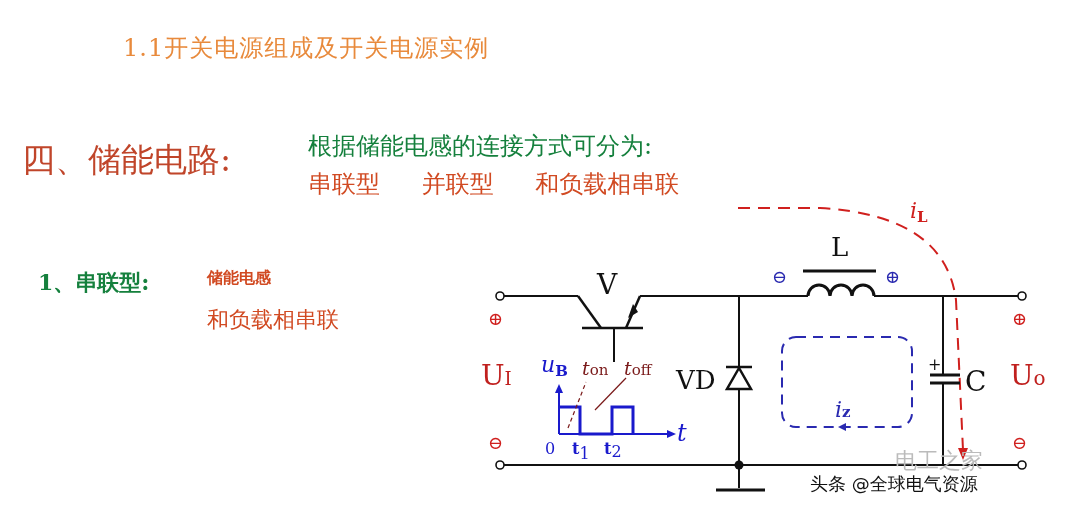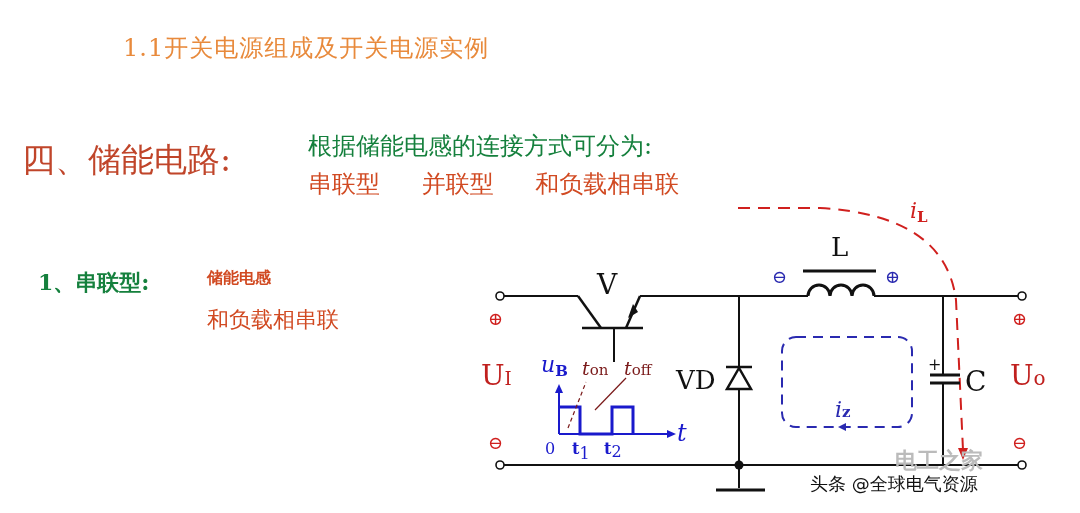--- a/index.html
+++ b/index.html
@@ -12,21 +12,21 @@
     .types { left: 308px; top: 168px; font-size: 24px; color: #d14a22; word-spacing: 0; }
     .types span { margin-right: 34px; }
     .series-head { left: 38px; top: 268px; font-size: 22px; color: #15803d; font-weight: bold; }
     .series-desc1 { left: 207px; top: 268px; font-size: 16px; color: #d14a22; font-weight: bold; }
     .series-desc2 { left: 207px; top: 305px; font-size: 22px; color: #d14a22; font-weight: normal; text-align: center; }
     svg.circuit { position: absolute; left: 0; top: 0; }
     .watermark { left: 810px; top: 472px; font-size: 18px; color: #111;
                  font-family: "DejaVu Sans", "Liberation Sans", sans-serif;
                  text-shadow: 1px 1px 0 #fff, -1px -1px 0 #fff, 1px -1px 0 #fff, -1px 1px 0 #fff; }
     .wm-faint { left: 895px; top: 446px; font-size: 22px; color: #bbb;
-                font-family: "DejaVu Sans", "Liberation Sans", sans-serif; font-weight: bold; }
+                font-family: "DejaVu Sans", "Liberation Sans", sans-serif; }
   </style>
 </head>
 <body>
 
 <div class="abs title">1.1开关电源组成及开关电源实例</div>
 <div class="abs section">四、储能电路:</div>
 <div class="abs intro">根据储能电感的连接方式可分为:</div>
 <div class="abs types">
   <span>串联型</span>
   <span>并联型</span>

